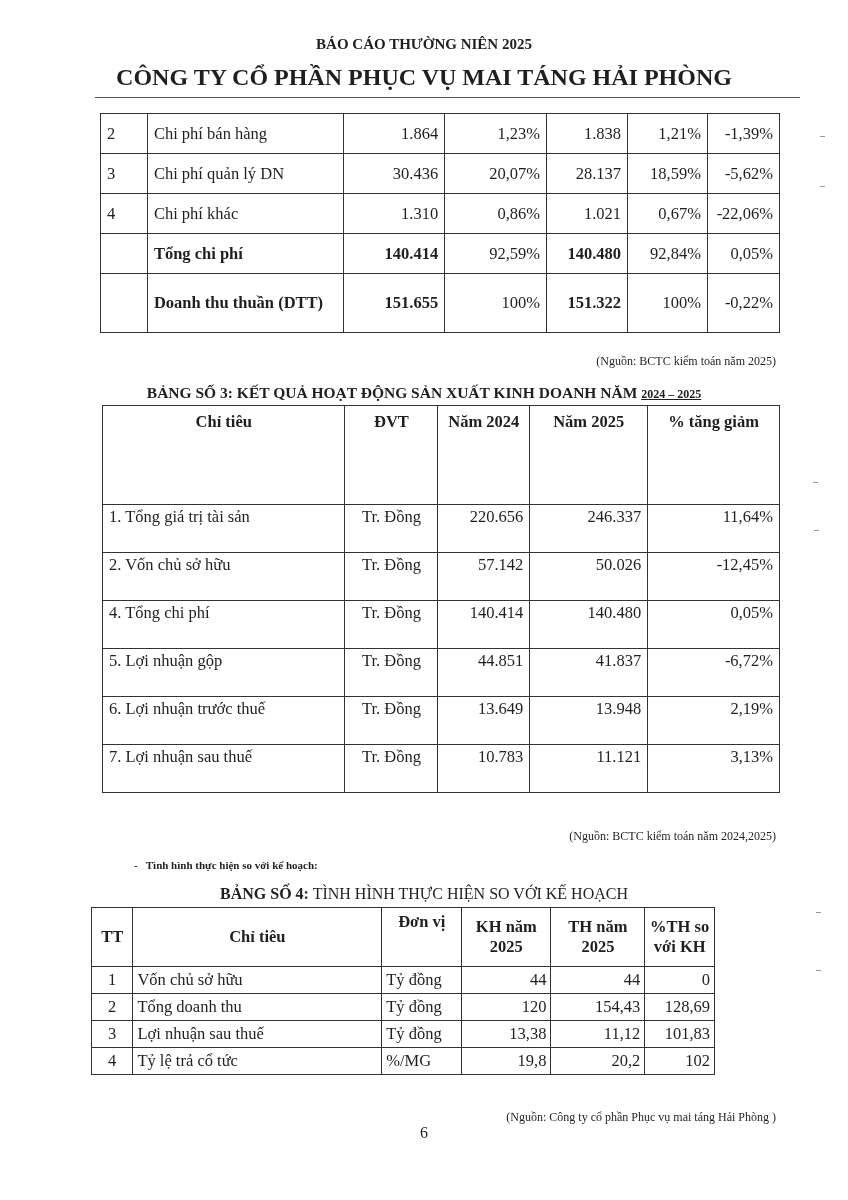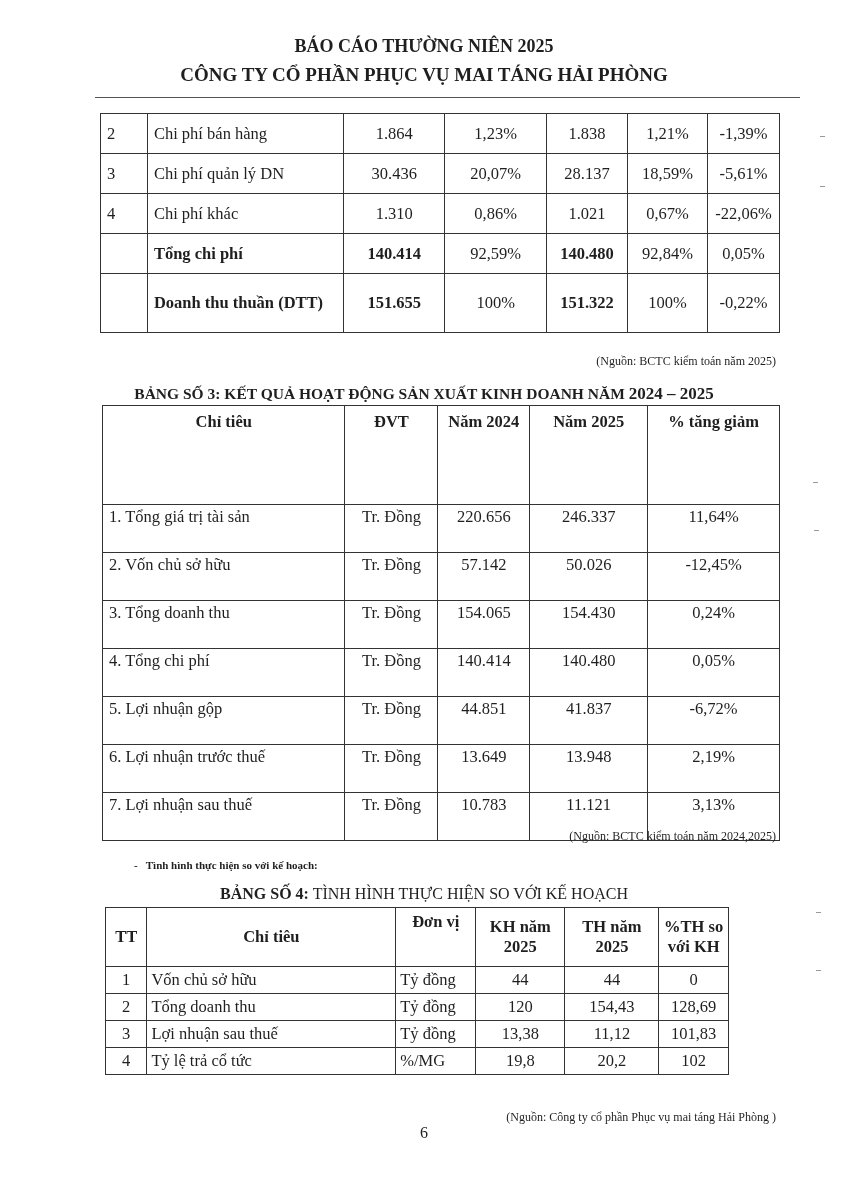--- a/index.html
+++ b/index.html
@@ -1,41 +1,41 @@
 <!DOCTYPE html>
 <html><head>
 <meta charset="utf-8">
 <style>
   html,body{margin:0;padding:0;background:#ffffff;}
   body{width:848px;height:1200px;position:relative;overflow:hidden;
        font-family:"Liberation Serif","DejaVu Serif",serif;color:#1f1f1f;}
   .hdr{position:absolute;left:0;width:848px;text-align:center;font-weight:bold;}
-  .hdr1{top:36px;font-size:18px;}
-  .hdr2{top:64px;font-size:19px;}
+  .hdr1{top:36px;font-size:15px;}
+  .hdr2{top:64px;font-size:24px;}
   .hline{position:absolute;left:95px;top:97px;width:705px;height:1px;background:#555;}
   table{position:absolute;border-collapse:collapse;font-size:16.5px;}
   td,th{border:1px solid #333;padding:0 6px;}
   th{font-weight:bold;vertical-align:top;}
-  .r{text-align:center;}
+  .r{text-align:right;}
   .c{text-align:center;}
   .b{font-weight:bold;}
   .t1{left:100px;top:113px;width:680px;}
   .t1 td{height:39px;}
   .t1 tr.tall td{height:58px;}
   .src{position:absolute;font-size:12px;right:72px;}
   .caption{position:absolute;left:0;width:848px;text-align:center;font-weight:bold;}
   .cap3{top:384px;font-size:15.5px;}
-  .cap3 .big{font-size:17px;}
+  .cap3 .big{font-size:12px;text-decoration:underline;}
   .t3{left:102px;top:405px;width:678px;}
   .t3 td,.t3 th{padding:2px 6px;}
   .t3 th{height:90px;padding-top:6px;}
   .t3 td{vertical-align:top;height:43px;}
   .bullet{position:absolute;left:134px;top:859px;font-weight:bold;font-size:11px;}
   .cap4{top:885px;font-size:16px;font-weight:normal;}
-  .t4{left:105px;top:907px;width:624px;}
+  .t4{left:91px;top:907px;width:624px;}
   .t4 th{height:54px;vertical-align:middle;padding:0 4px;}
   .t4 td{height:26px;padding:0 4px;}
   .pg{position:absolute;left:0;width:848px;top:1124px;text-align:center;font-size:16px;}
   .mark{position:absolute;width:5px;height:1px;background:#999;}
 </style>
 </head>
 <body>
 
 <div class="hdr hdr1">BÁO CÁO THƯỜNG NIÊN 2025</div>
 <div class="hdr hdr2">CÔNG TY CỔ PHẦN PHỤC VỤ MAI TÁNG HẢI PHÒNG</div>
@@ -61,21 +61,21 @@
     <td class="r">1,21%</td>
     <td class="r">-1,39%</td>
   </tr>
   <tr>
     <td>3</td>
     <td>Chi phí quản lý DN</td>
     <td class="r">30.436</td>
     <td class="r">20,07%</td>
     <td class="r">28.137</td>
     <td class="r">18,59%</td>
-    <td class="r">-5,61%</td>
+    <td class="r">-5,62%</td>
   </tr>
   <tr>
     <td>4</td>
     <td>Chi phí khác</td>
     <td class="r">1.310</td>
     <td class="r">0,86%</td>
     <td class="r">1.021</td>
     <td class="r">0,67%</td>
     <td class="r">-22,06%</td>
   </tr>
@@ -128,27 +128,20 @@
     <td class="r">220.656</td>
     <td class="r">246.337</td>
     <td class="r">11,64%</td>
   </tr>
   <tr>
     <td>2. Vốn chủ sở hữu</td>
     <td class="c">Tr. Đồng</td>
     <td class="r">57.142</td>
     <td class="r">50.026</td>
     <td class="r">-12,45%</td>
-  </tr>
-  <tr>
-    <td>3. Tổng doanh thu</td>
-    <td class="c">Tr. Đồng</td>
-    <td class="r">154.065</td>
-    <td class="r">154.430</td>
-    <td class="r">0,24%</td>
   </tr>
   <tr>
     <td>4. Tổng chi phí</td>
     <td class="c">Tr. Đồng</td>
     <td class="r">140.414</td>
     <td class="r">140.480</td>
     <td class="r">0,05%</td>
   </tr>
   <tr>
     <td>5. Lợi nhuận gộp</td>

